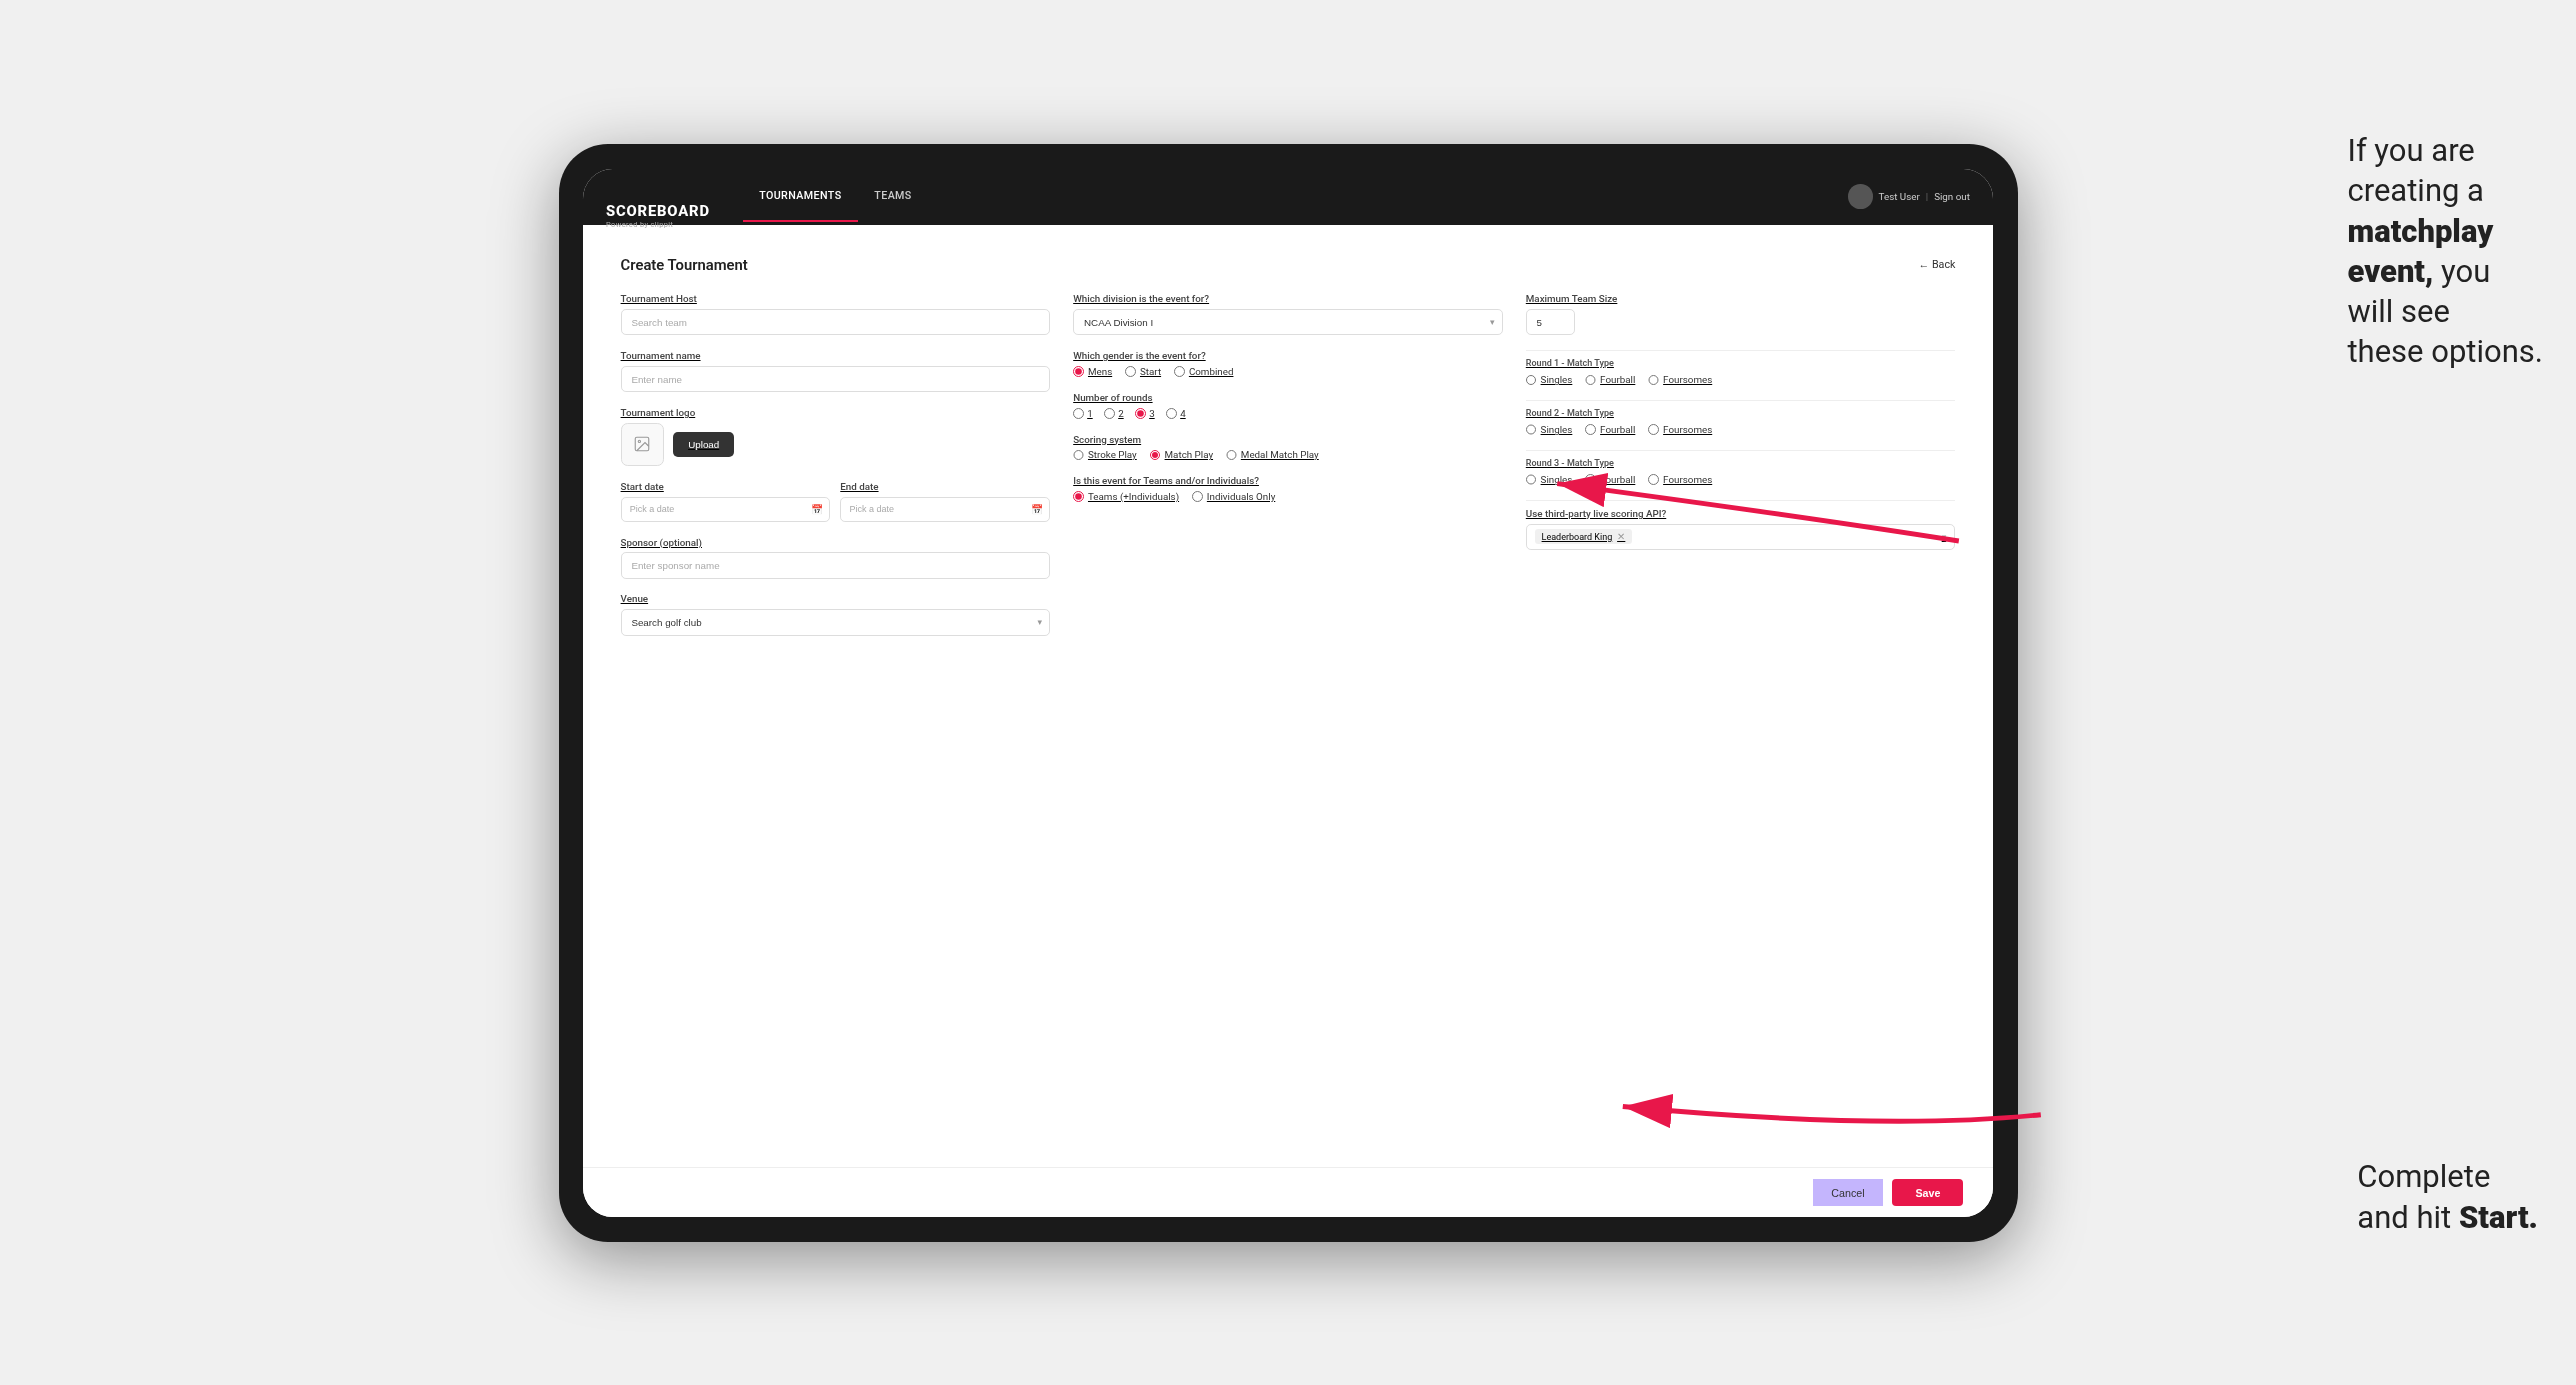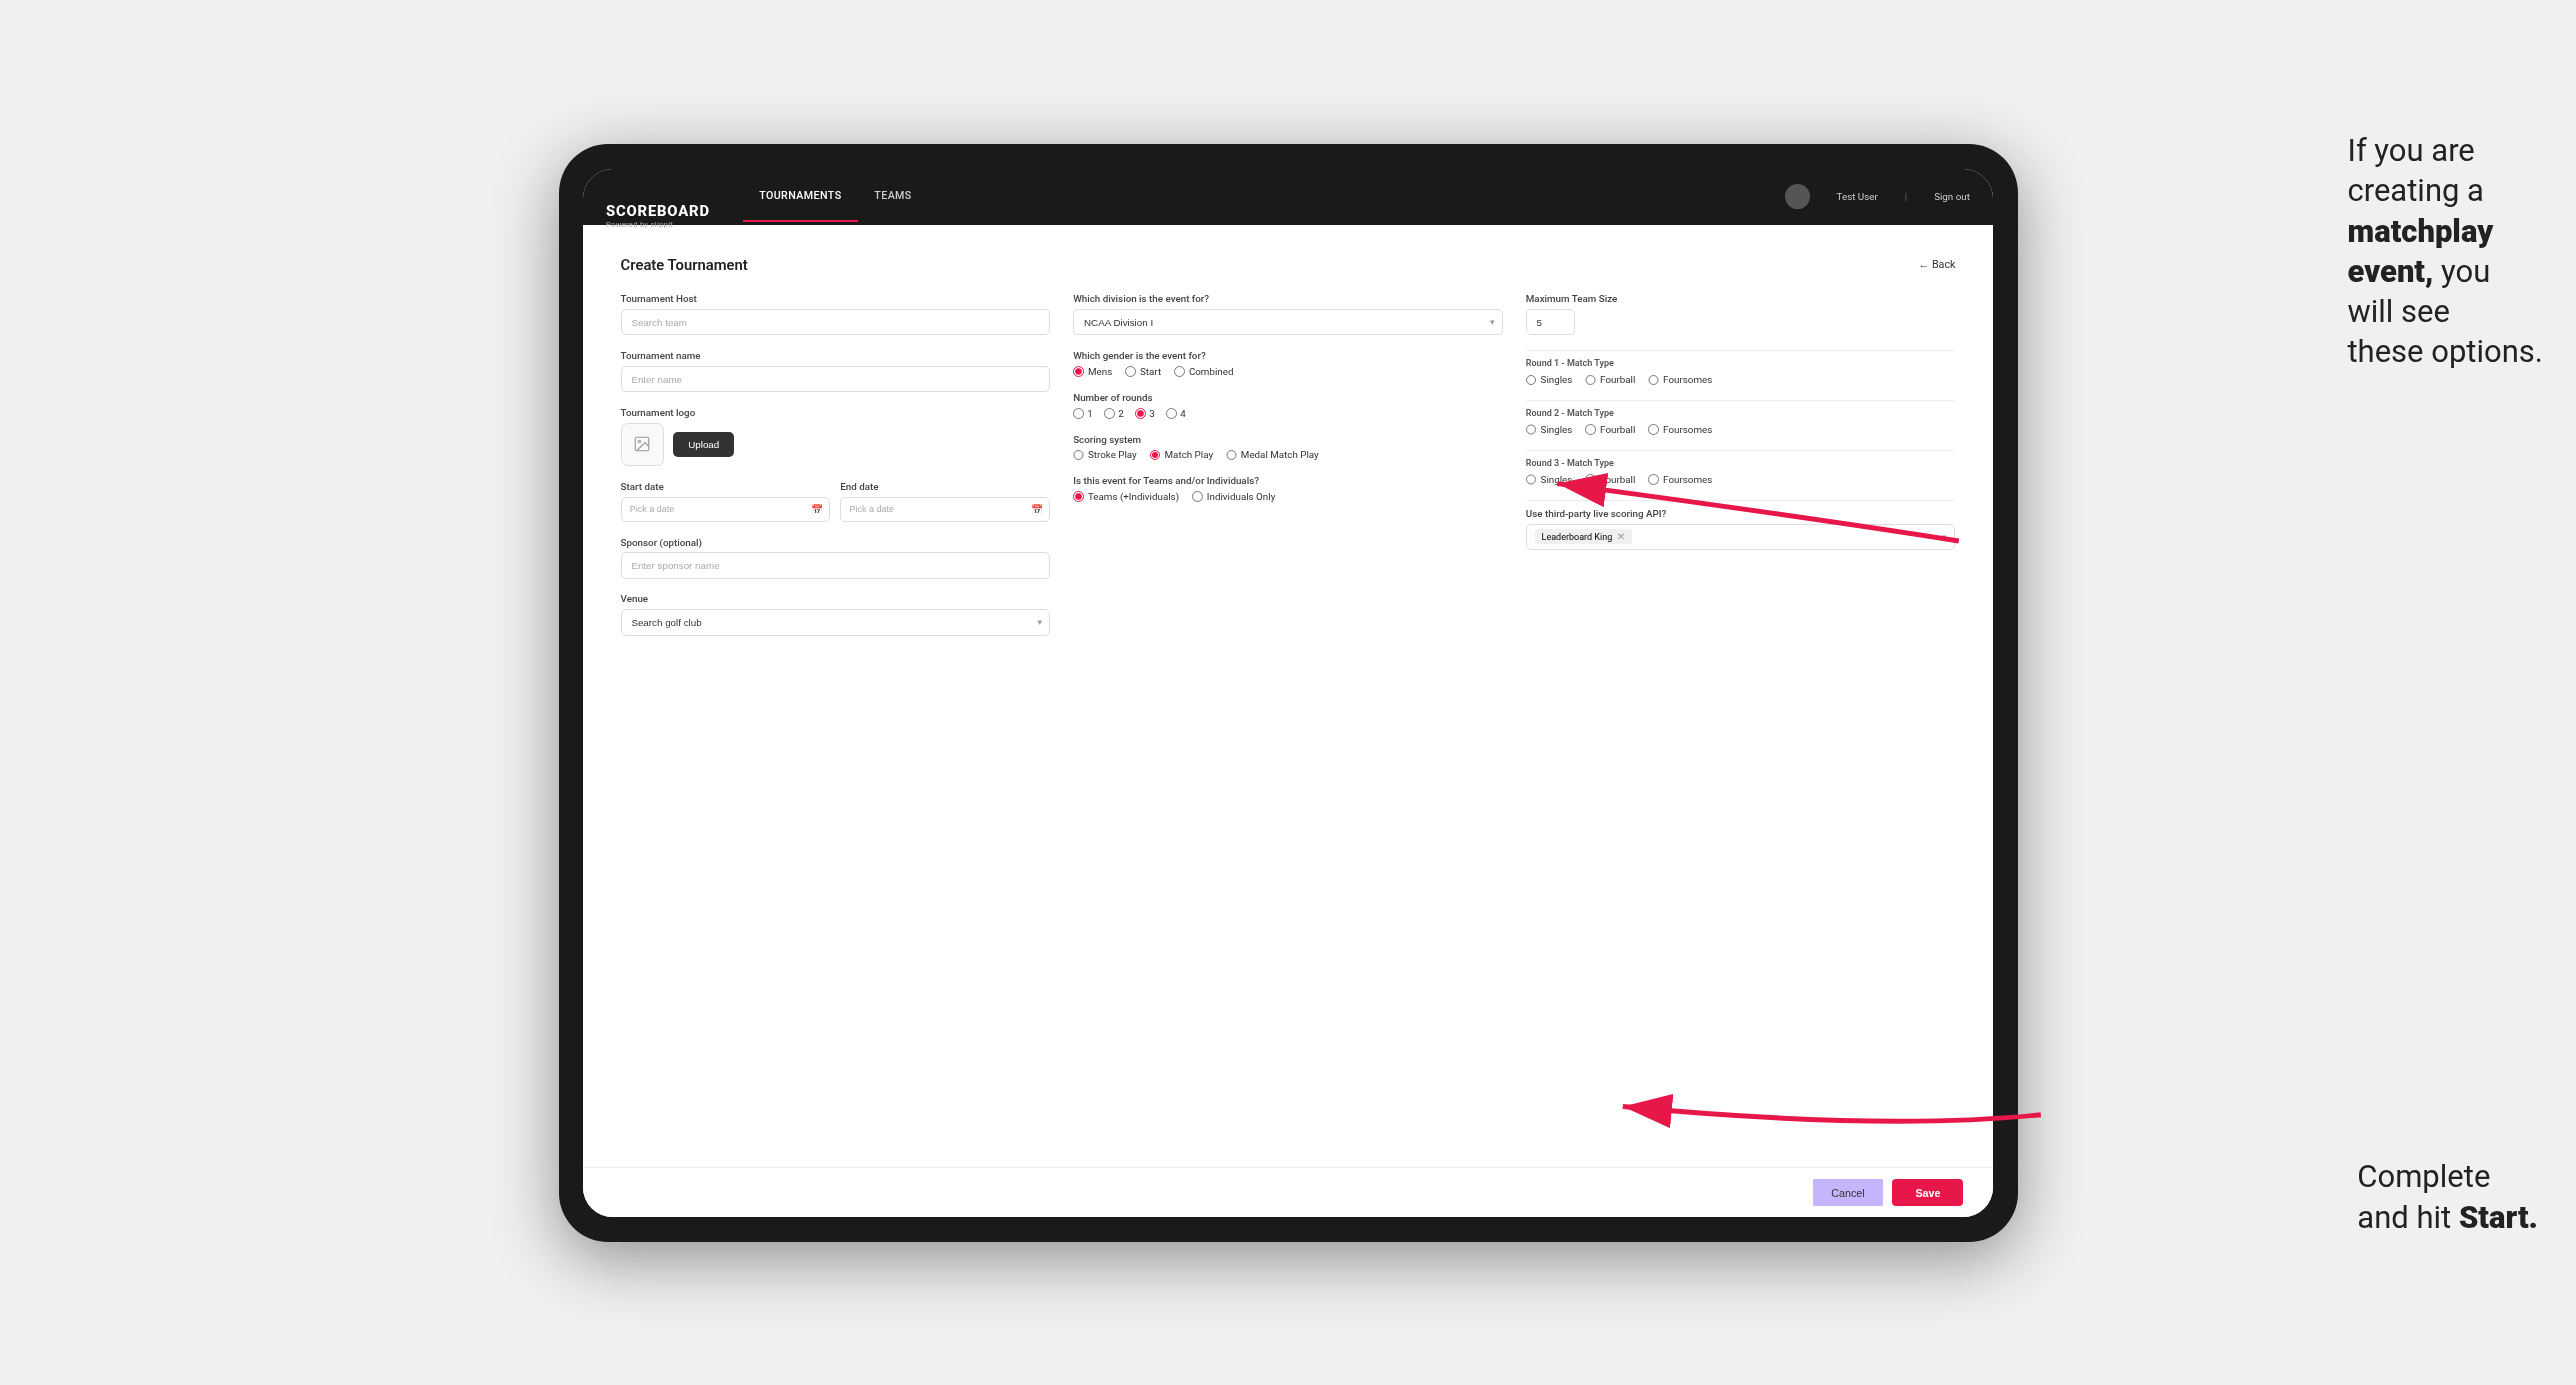--- a/index.html
+++ b/index.html
@@ -84,21 +84,21 @@
     }
 
     .nav-link.active {
       color: #fff;
       border-bottom: 2.5px solid #e8174a;
     }
 
     .nav-right {
       display: flex;
       align-items: center;
-      gap: 27px;
+      gap: 6px;
       margin-left: auto;
       justify-content: flex-end;
     }
 
     .user-avatar {
       width: 24.6px;
       height: 24.6px;
       background: #555;
       border-radius: 50%;
     }
@@ -142,20 +142,21 @@
       display: flex;
       align-items: center;
       gap: 3.3px;
     }
 
     
     .form-columns {
       display: grid;
       grid-template-columns: 1fr 1fr 1fr;
       gap: 23px;
+      text-decoration: underline;
     }
 
     .form-group {
       margin-bottom: 14.8px;
     }
 
     .form-label {
       font-size: 9.8px;
       color: #444;
       margin-bottom: 4.9px;

